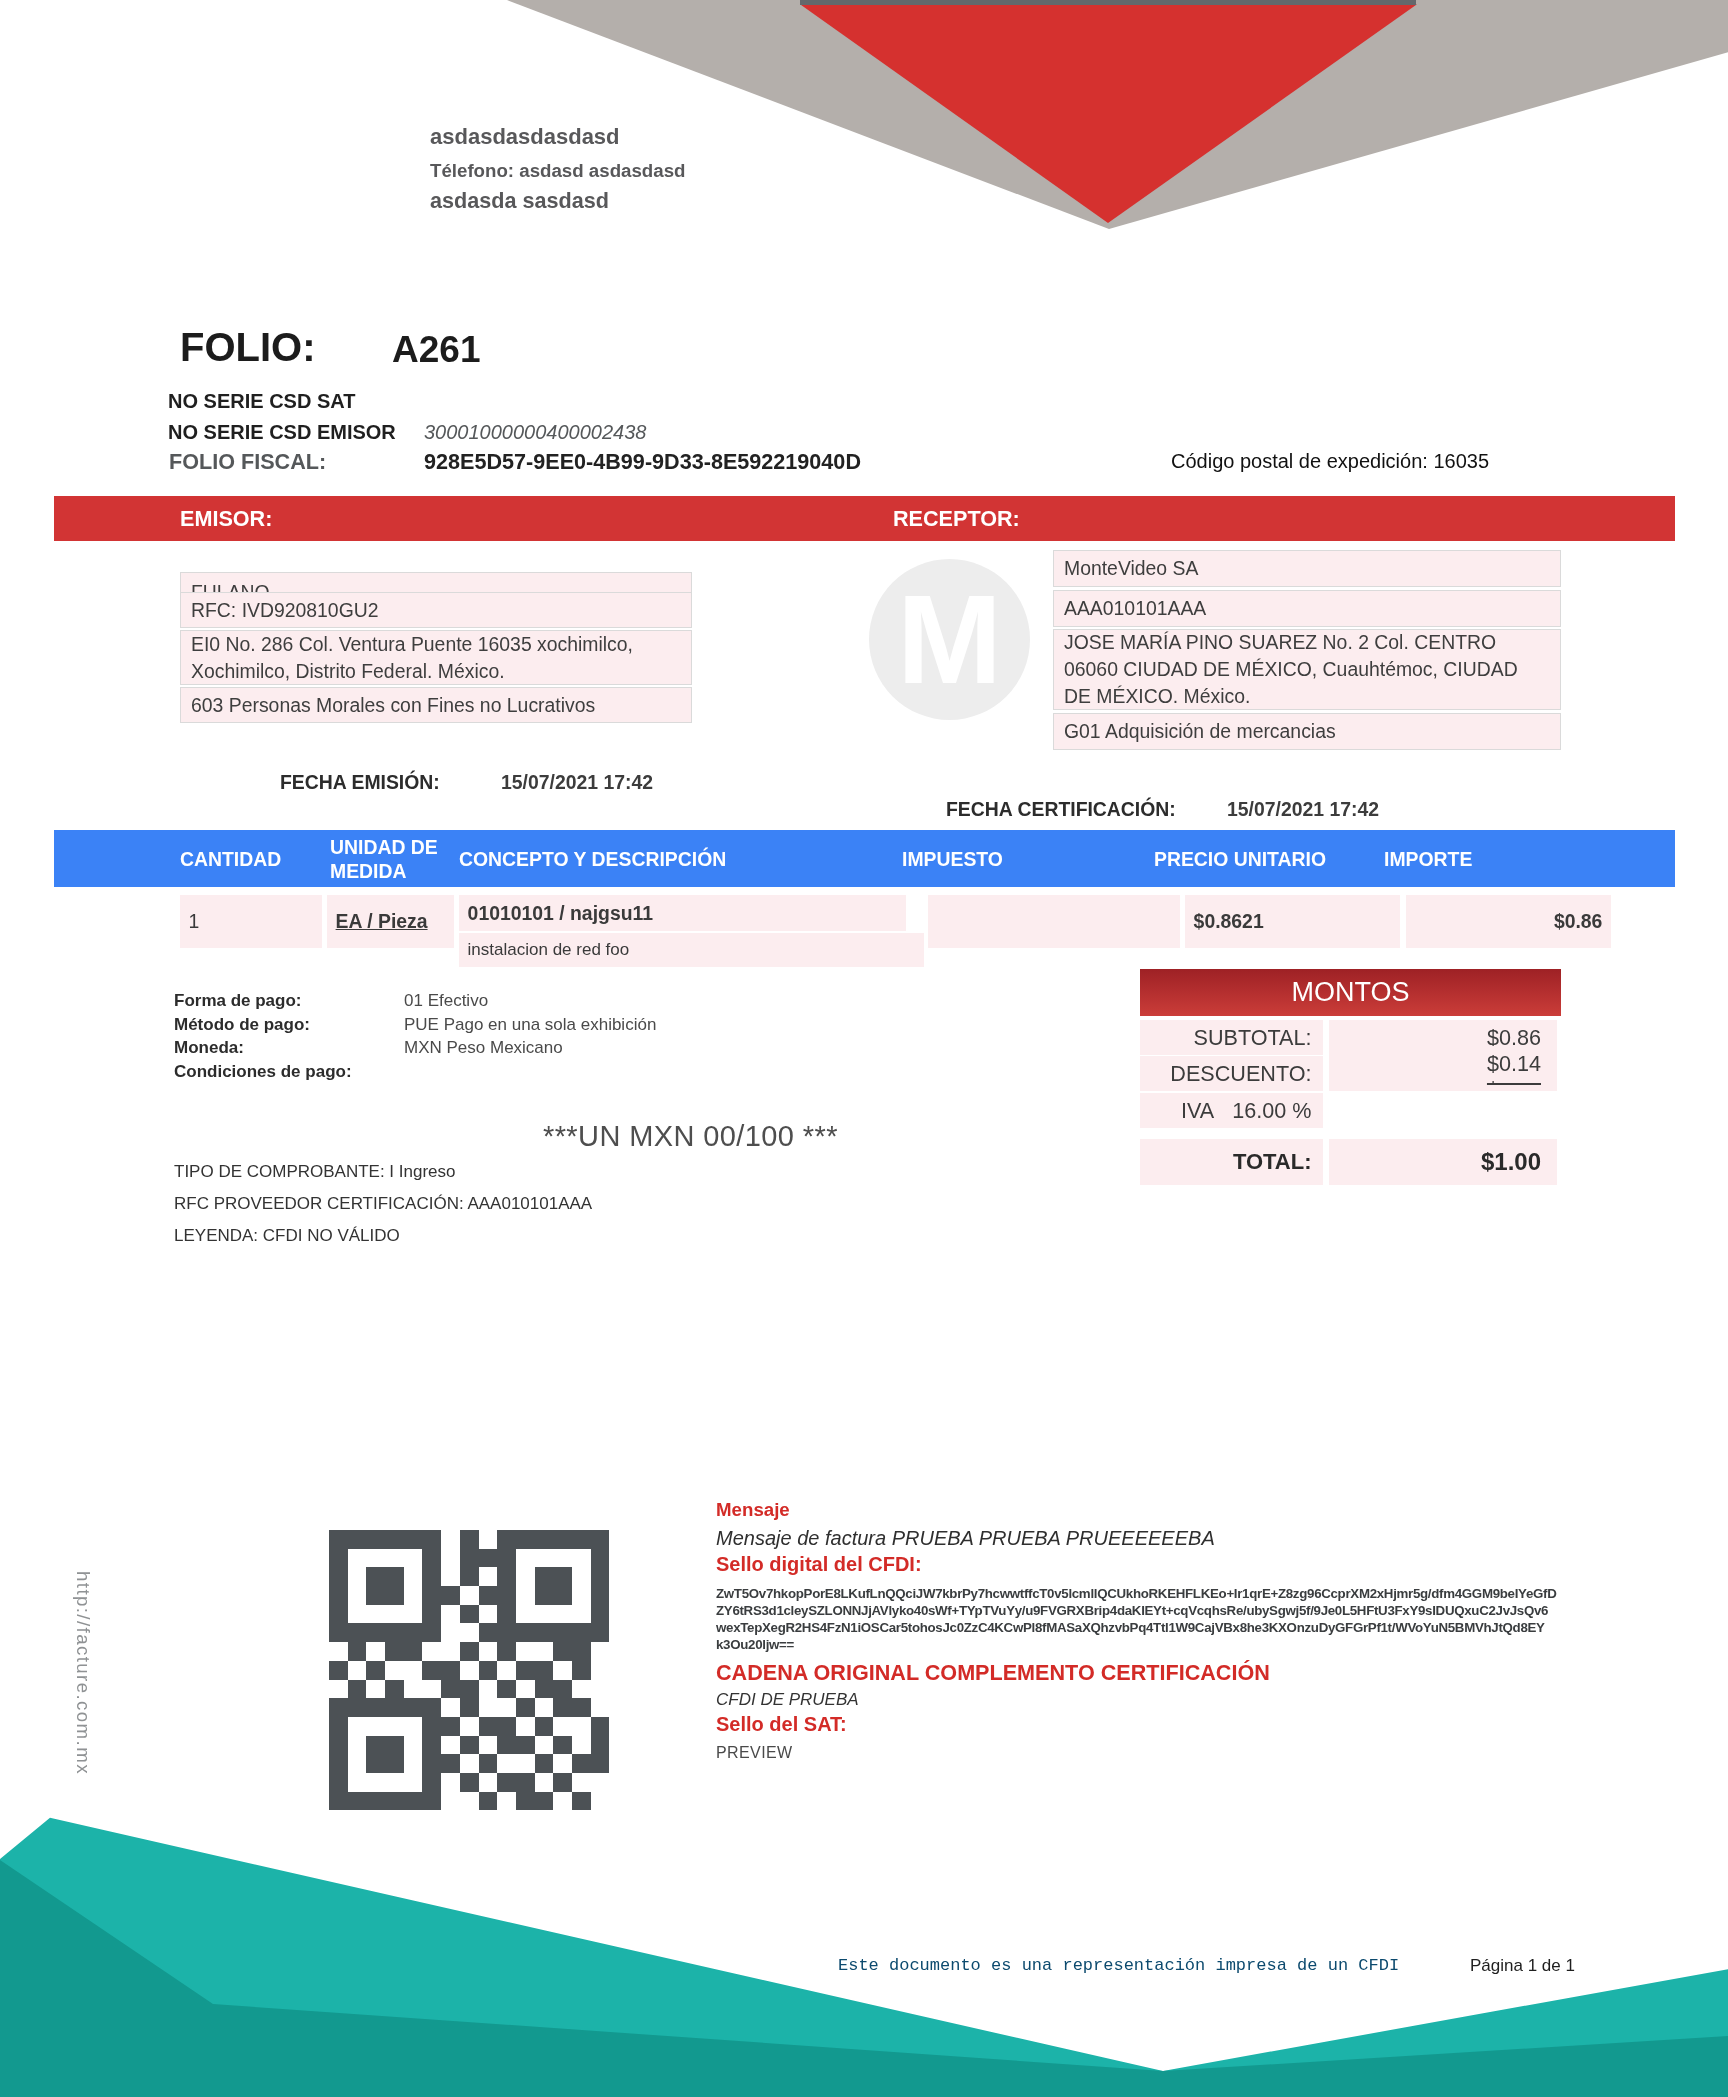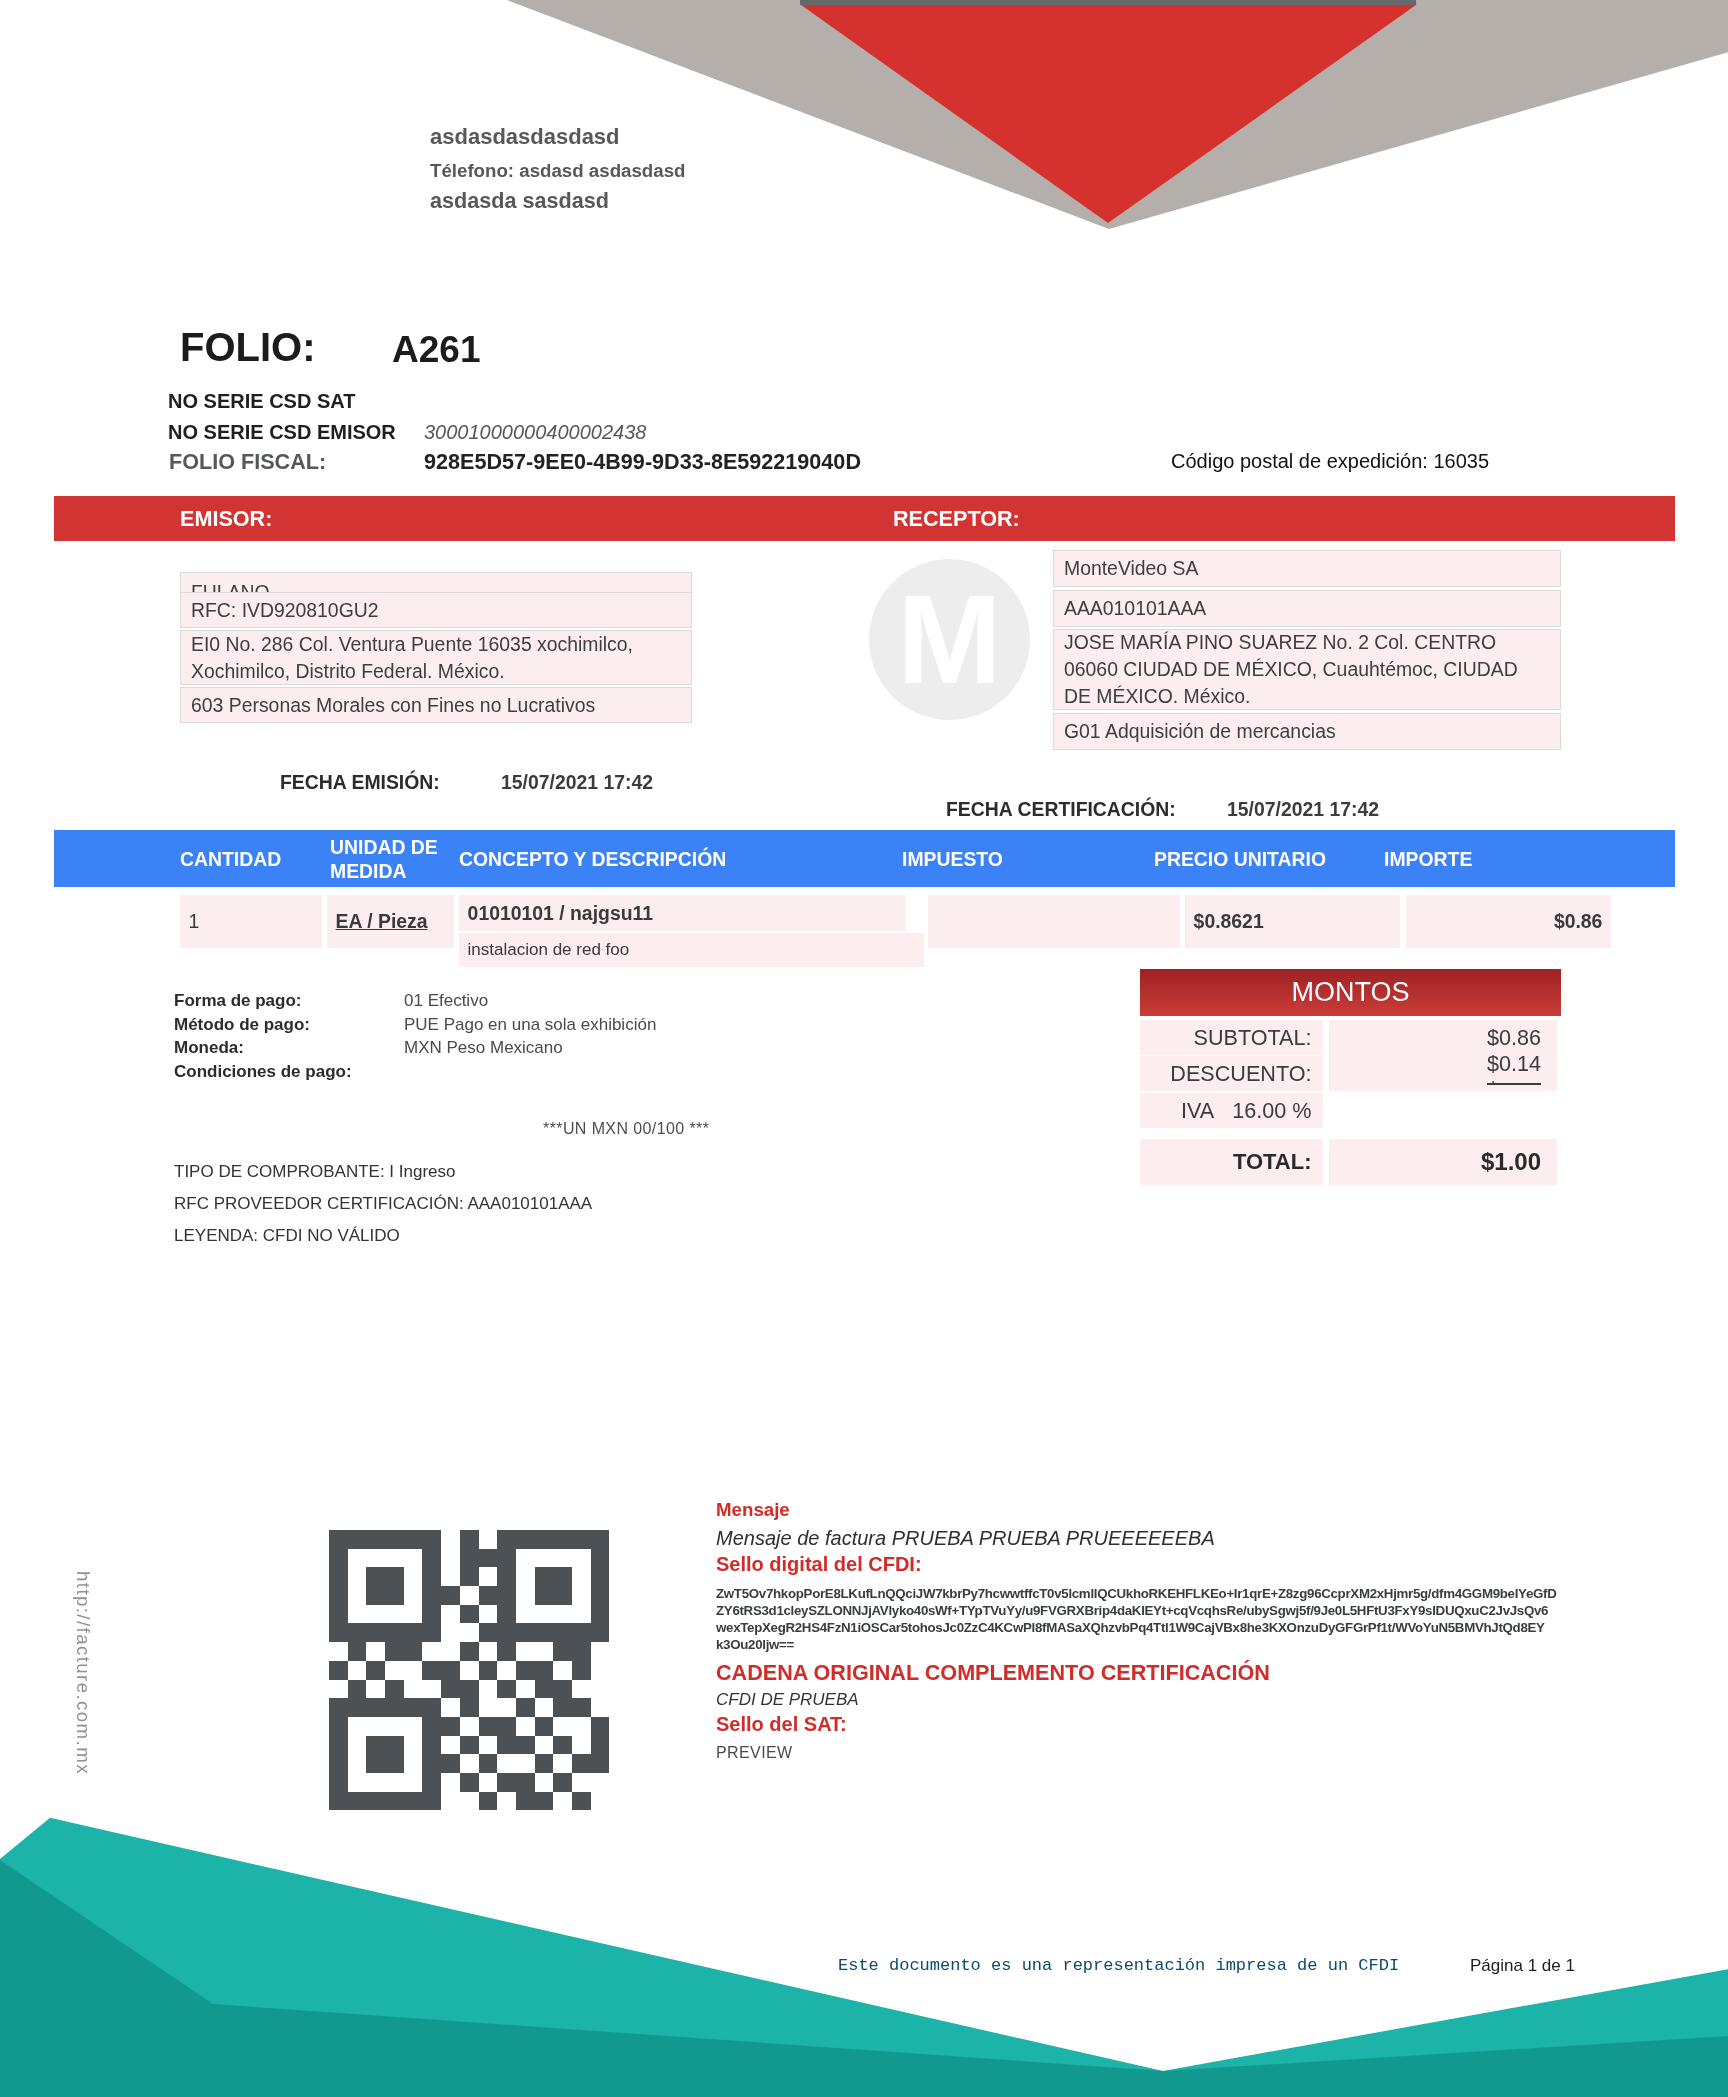--- a/index.html
+++ b/index.html
@@ -45,21 +45,21 @@
 
   
   .thead{left:54px;top:830px;width:1621px;height:57px;background:#3b82f6;}
   .th{position:absolute;color:#fff;font-size:19.4px;font-weight:bold;white-space:pre-line;line-height:24px;}
   .cell{position:absolute;background:#fcedef;display:flex;align-items:center;
     padding:0 8.6px;box-sizing:border-box;font-size:19.4px;color:#3a3a3a;}
 
   
   .pago-label{position:absolute;left:174px;font-size:17px;font-weight:bold;color:#2c2c2c;}
   .pago-value{position:absolute;left:404px;font-size:17px;color:#4a4a4a;}
-  .letra{left:543px;top:1120px;font-size:16px;color:#4e4e4e;letter-spacing:0.4px;}
+  .letra{left:543px;top:1120px;font-size:29px;color:#4e4e4e;letter-spacing:0.4px;}
   .meta-line{position:absolute;left:174px;font-size:17px;color:#333;}
 
   
   .montos-header{left:1140px;top:969px;width:421px;height:47px;
     background:linear-gradient(180deg,#9e2125 0%,#cb3d39 100%);
     color:#fff;font-size:27px;font-weight:normal;text-align:center;line-height:47px;}
   .m-label{position:absolute;left:1140px;width:183px;background:#fcedef;
     display:flex;align-items:center;justify-content:flex-end;padding-right:11.5px;
     box-sizing:border-box;font-size:21.6px;color:#3c3c3c;}
   .m-value{position:absolute;left:1329px;width:228px;background:#fcedef;

